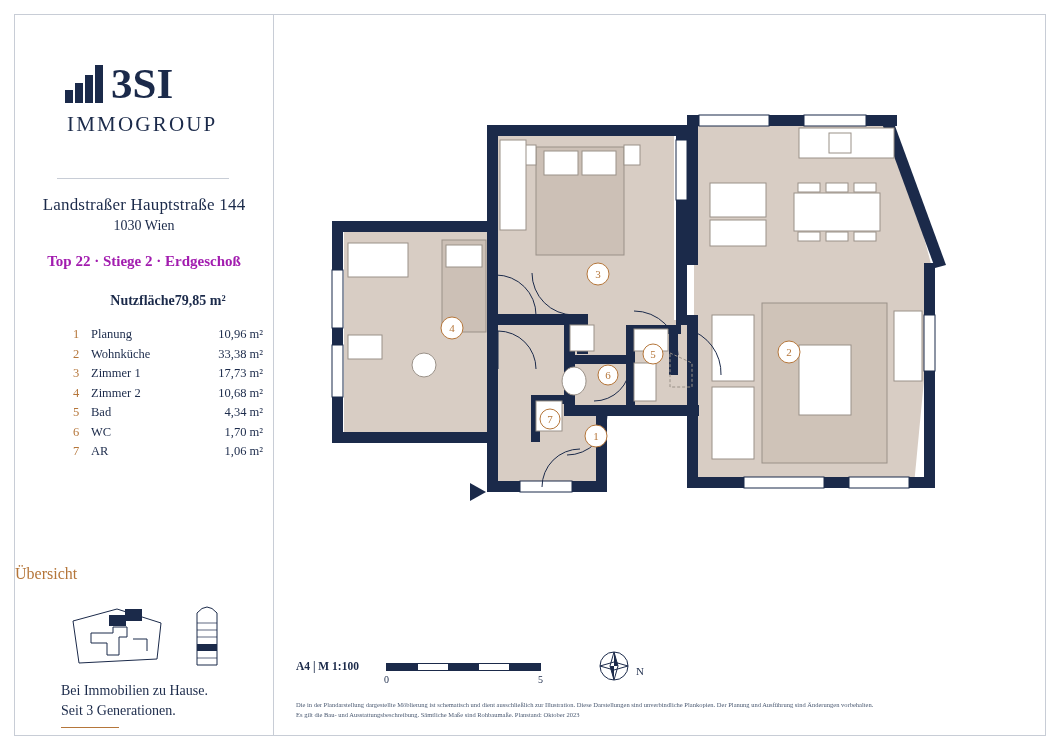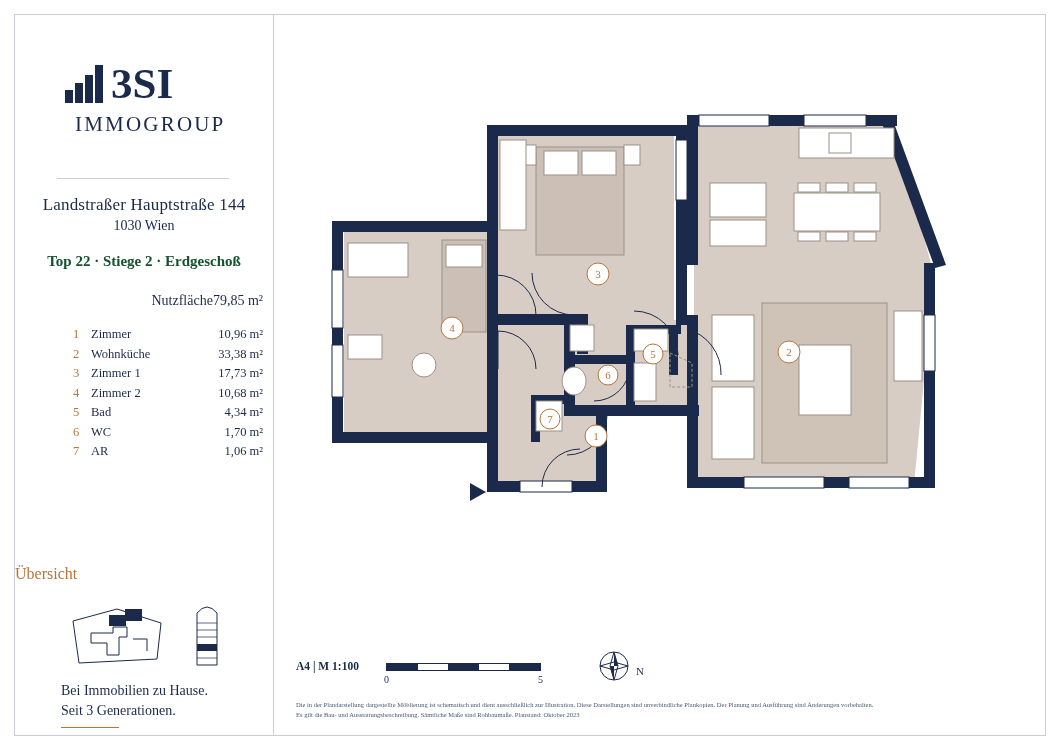--- a/index.html
+++ b/index.html
@@ -80,21 +80,21 @@
     letter-spacing: 0px;
     color: #1b2a4a;
     line-height: 40px;
   }
   .logo-sub {
     font-family: "Liberation Serif", serif;
     font-size: 21px;
     letter-spacing: 2.2px;
     color: #1b2a4a;
     margin-top: 4px;
-    margin-left: 10px;
+    margin-left: 2px;
   }
 
   .hr {
     position: absolute;
     background: #c8cdd6;
     height: 1px;
   }
   .hr-top { left: 42px; top: 163px; width: 172px; }
 
   .addr {
@@ -116,33 +116,33 @@
     margin-top: 3px;
   }
   .unit-line {
     position: absolute;
     left: 0;
     top: 238px;
     width: 258px;
     text-align: center;
     font-size: 15px;
     font-weight: bold;
-    color: #14532d;
+    color: #a21caf;
   }
 
   .area-head {
     position: absolute;
     left: 58px;
     top: 278px;
     width: 190px;
     font-size: 14px;
-    font-weight: normal;
+    font-weight: bold;
     color: #1b2a4a;
     display: flex;
-    justify-content: flex-end;
+    justify-content: center;
   }
   .room-table {
     position: absolute;
     left: 58px;
     top: 312px;
     width: 190px;
     font-size: 12.5px;
   }
   .room-row {
     display: flex;
@@ -304,21 +304,21 @@
     <div class="unit-line">Top 22 · Stiege 2 · Erdgeschoß</div>
 
     <div class="area-head">
       <span>Nutzfläche</span>
       <span>79,85 m²</span>
     </div>
 
     <div class="room-table">
       <div class="room-row">
         <span class="room-num">1</span>
-        <span class="room-name">Zimmer</span>
+        <span class="room-name">Planung</span>
         <span class="room-area">10,96 m²</span>
       </div>
       <div class="room-row">
         <span class="room-num">2</span>
         <span class="room-name">Wohnküche</span>
         <span class="room-area">33,38 m²</span>
       </div>
       <div class="room-row">
         <span class="room-num">3</span>
         <span class="room-name">Zimmer 1</span>

